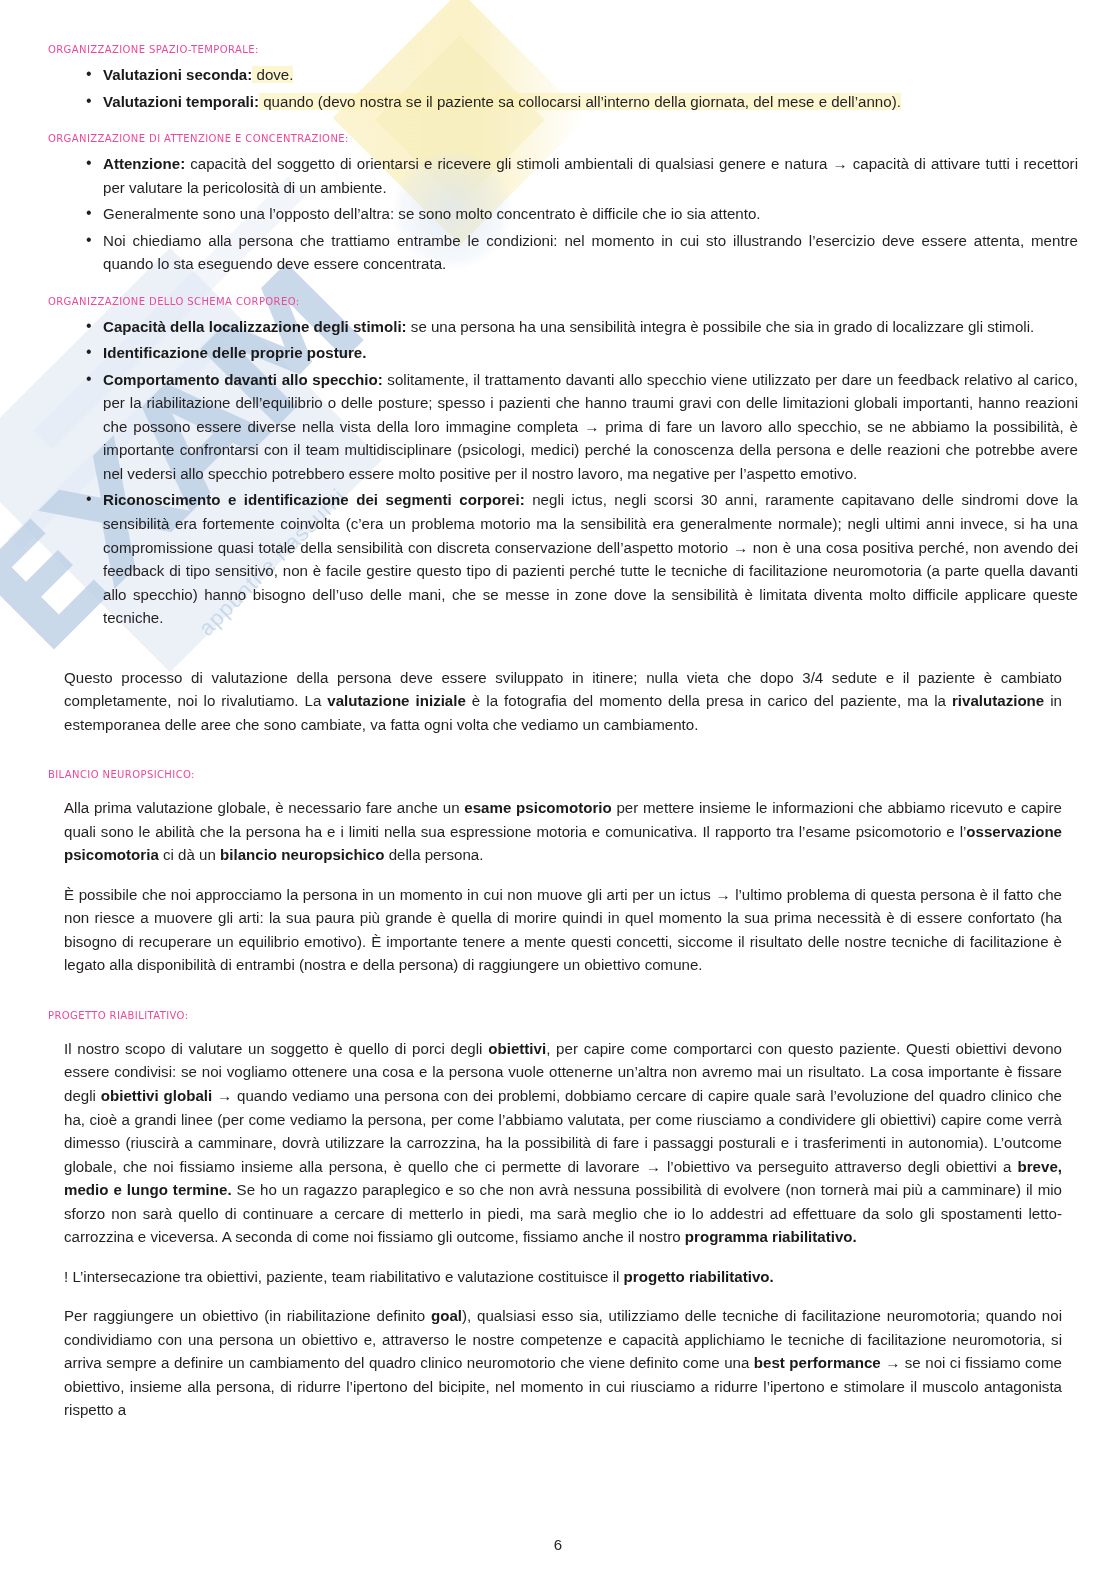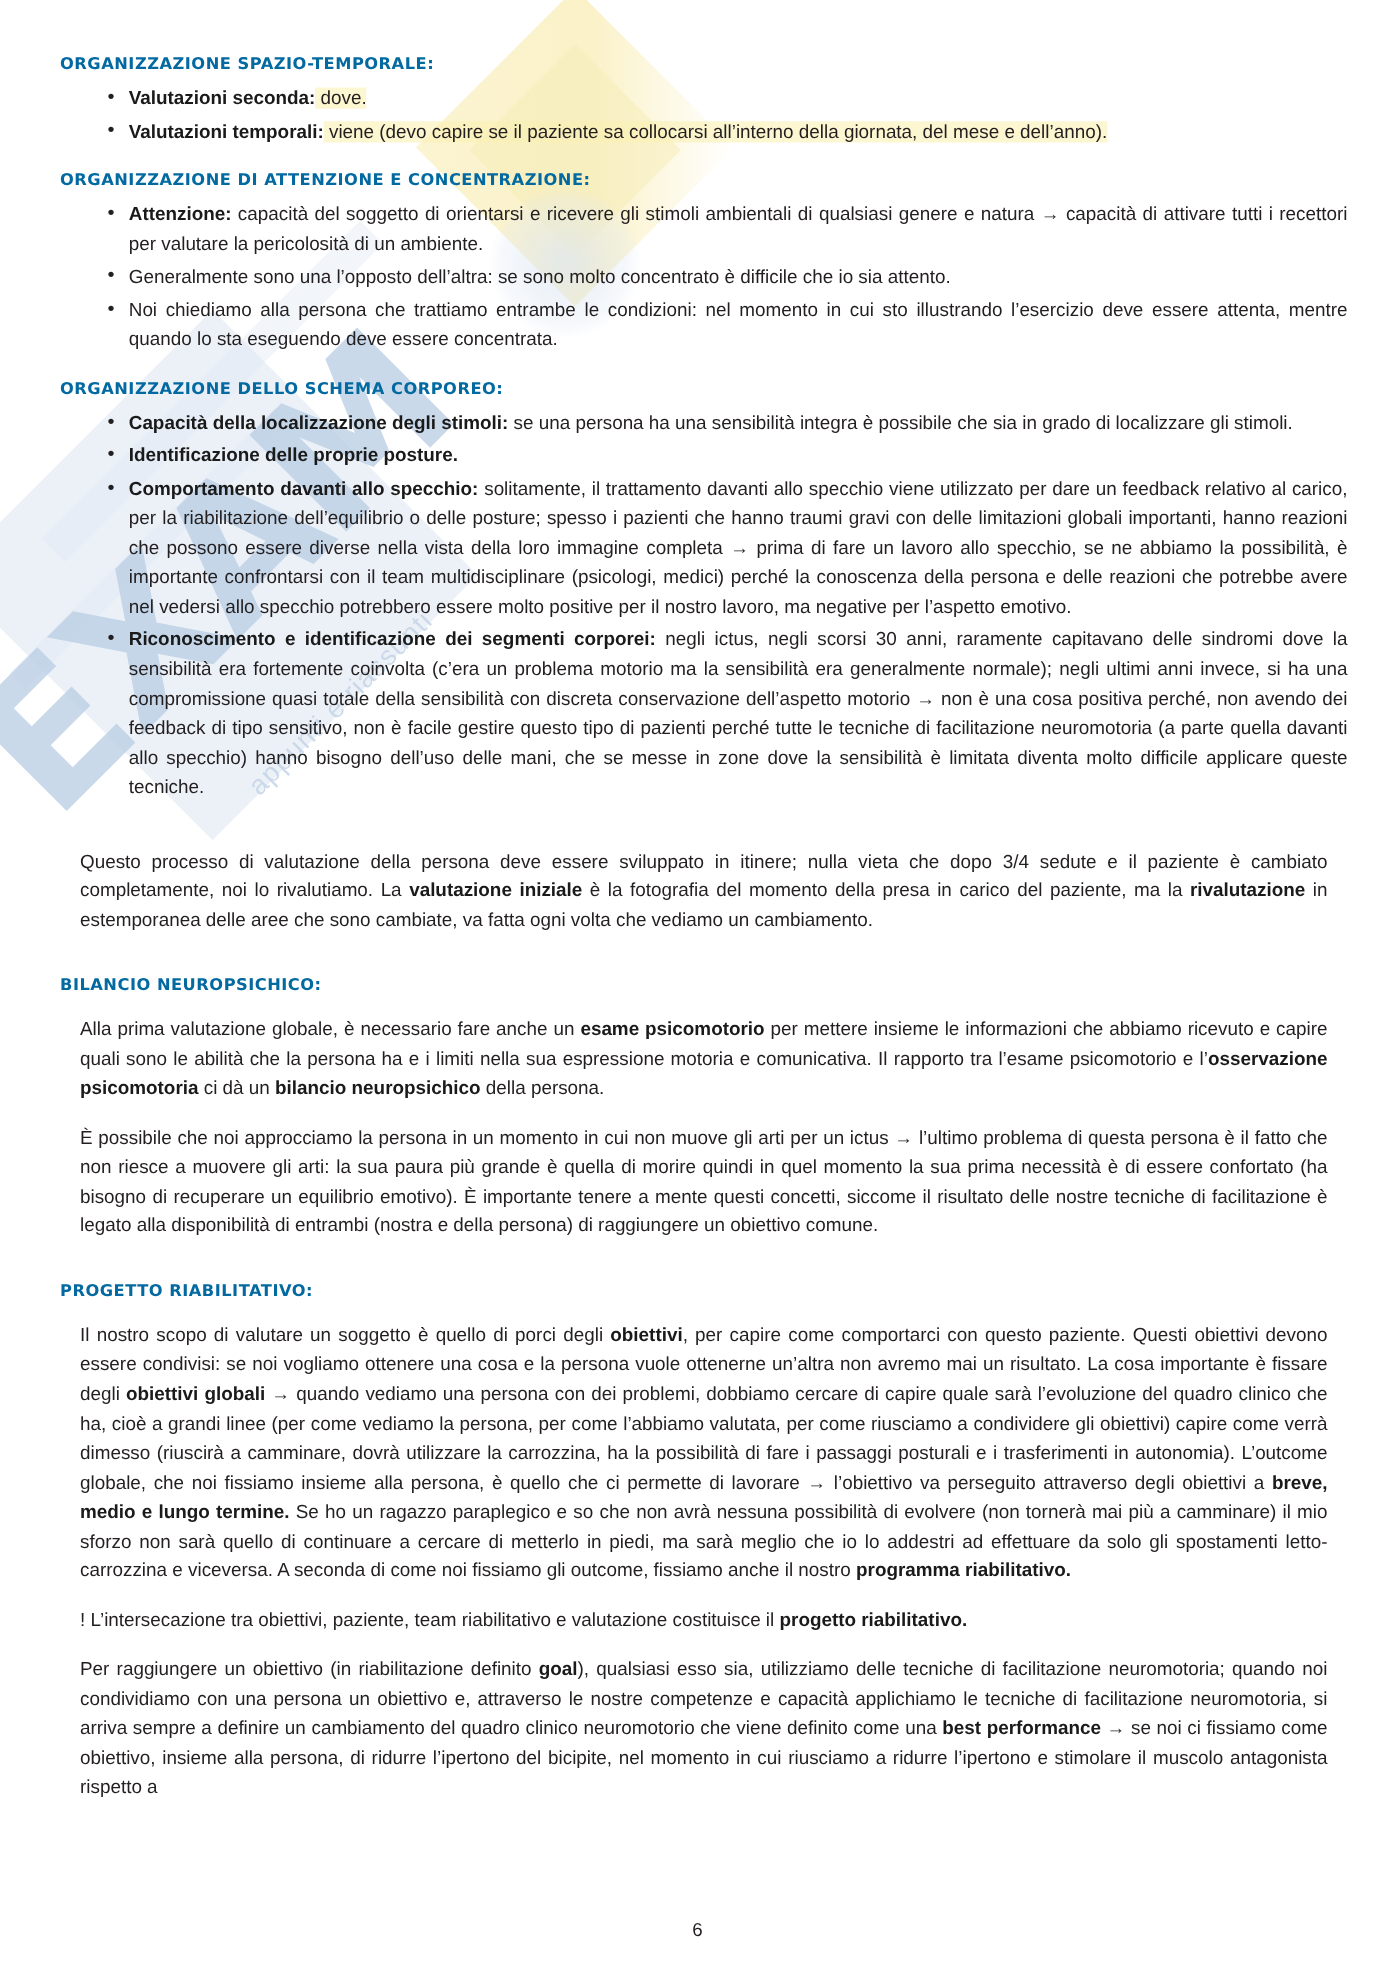--- a/index.html
+++ b/index.html
@@ -97,25 +97,25 @@
 
   
   .content {
     position: relative;
     z-index: 2;
     padding: 44px 38px 0 48px;
     color: #221f1f;
   }
   h2.heading {
     font-family: "DejaVu Sans", sans-serif;
-    font-size: 13px;
-    font-weight: bold;
+    font-size: 10px;
+    font-weight: normal;
     letter-spacing: .4px;
     margin: 0 0 8px 0;
-    color: #0369a1;
+    color: #ec4899;
     text-transform: uppercase;
   }
   .sec-gap { height: 17px; }
 
   ul.bullets {
     list-style: none;
     margin: 0 0 0 0;
     padding: 0;
   }
   ul.bullets > li {
@@ -175,21 +175,21 @@
   </div>
 
   <div class="content">
 
     <h2 class="heading">ORGANIZZAZIONE SPAZIO-TEMPORALE:</h2>
     <ul class="bullets">
       <li>
         <b>Valutazioni seconda:</b><span class="hl"> dove.</span>
       </li>
       <li>
-        <b>Valutazioni temporali:</b><span class="hl"> viene (devo capire se il paziente sa collocarsi all’interno della giornata, del mese e dell’anno).</span>
+        <b>Valutazioni temporali:</b><span class="hl"> quando (devo nostra se il paziente sa collocarsi all’interno della giornata, del mese e dell’anno).</span>
       </li>
     </ul>
 
     <div class="sec-gap"></div>
 
     <h2 class="heading">ORGANIZZAZIONE DI ATTENZIONE E CONCENTRAZIONE:</h2>
     <ul class="bullets">
       <li>
         <b>Attenzione:</b><span> capacità del soggetto di orientarsi e ricevere gli stimoli ambientali di qualsiasi genere e natura → capacità di attivare tutti i recettori per valutare la pericolosità di un ambiente.</span>
       </li>

